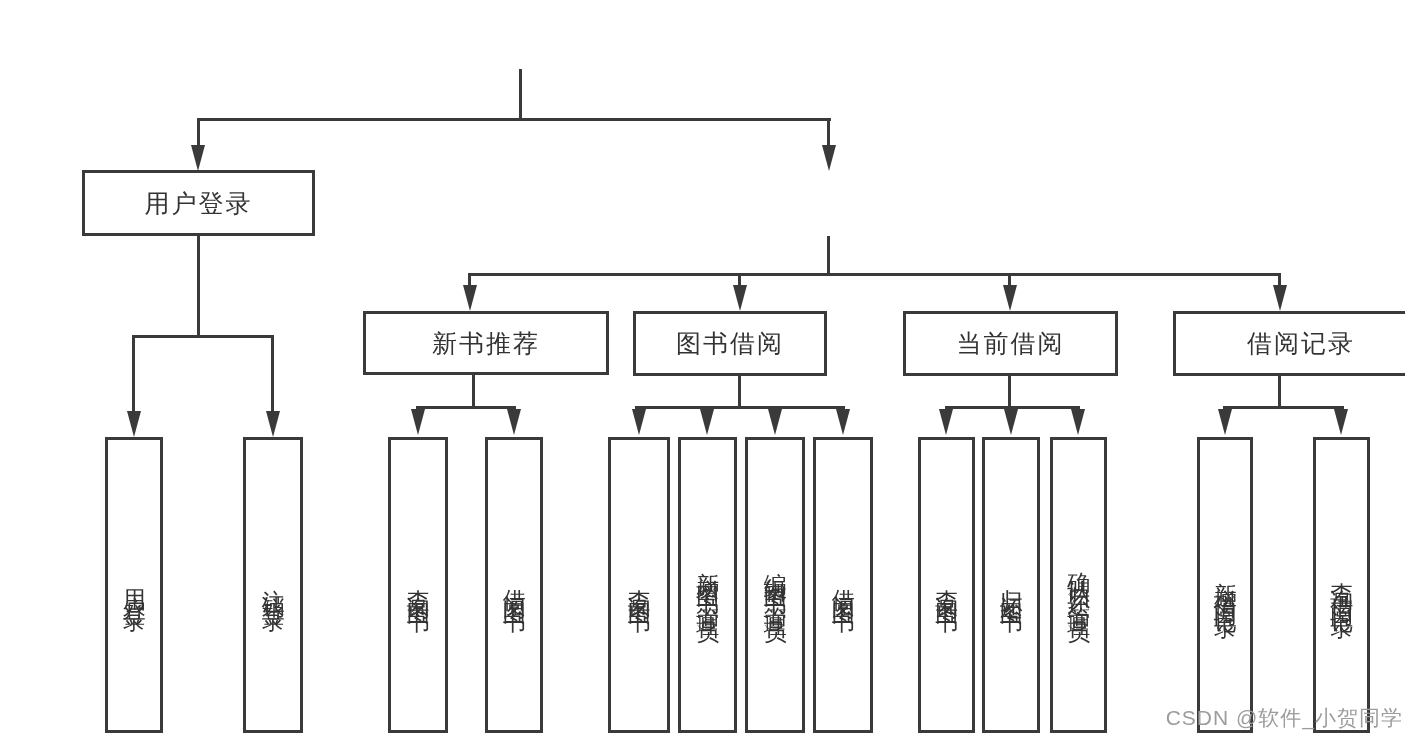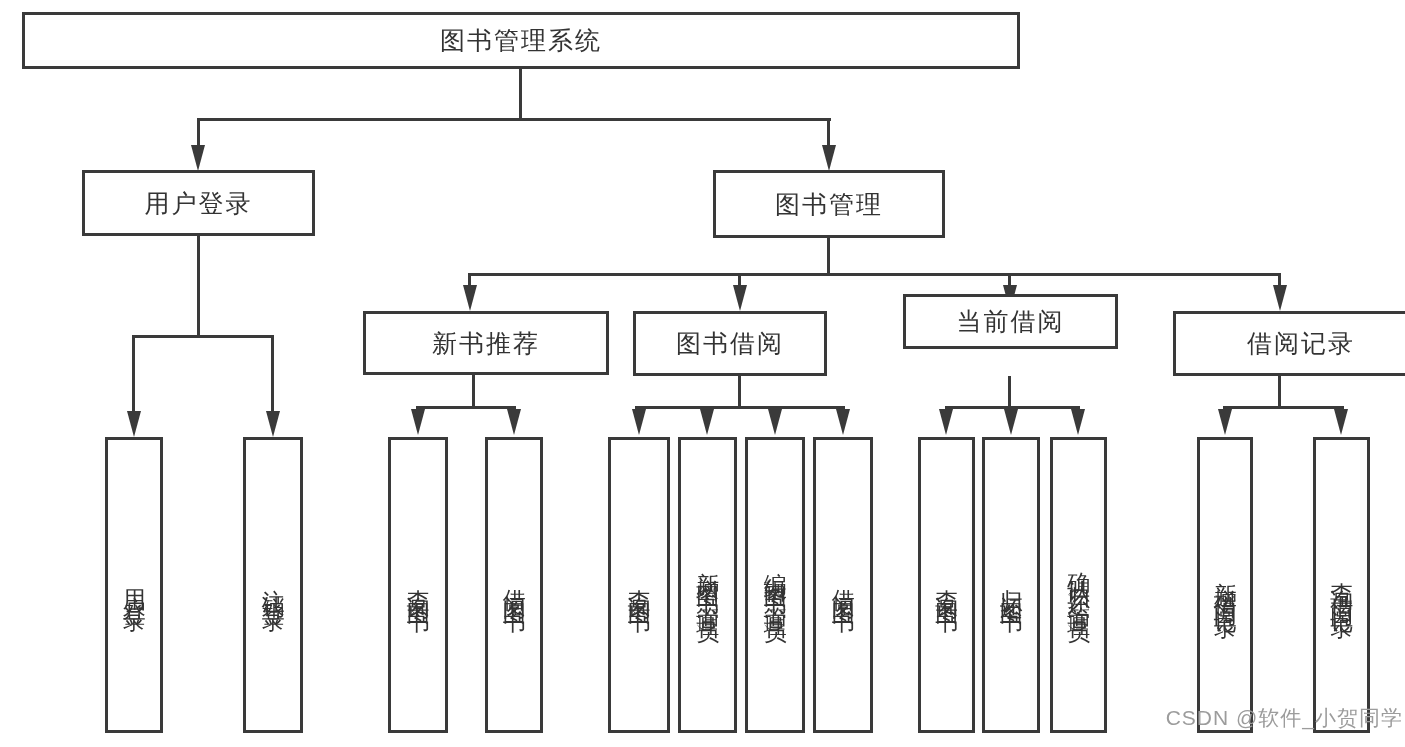--- a/index.html
+++ b/index.html
@@ -96,38 +96,32 @@
   <div class="line" style="left:945px;top:406px;width:135px;height:3px;"></div>
   <div class="arrow" style="left:939px;top:409px;"></div>
   <div class="arrow" style="left:1004px;top:409px;"></div>
   <div class="arrow" style="left:1071px;top:409px;"></div>
 
   <div class="line" style="left:1278px;top:376px;width:3px;height:30px;"></div>
   <div class="line" style="left:1223px;top:406px;width:121px;height:3px;"></div>
   <div class="arrow" style="left:1218px;top:409px;"></div>
   <div class="arrow" style="left:1334px;top:409px;"></div>
 
-  <div class="box h-box" style="left:22px;top:12px;width:998px;height:57px;">
-    <span>图书管理系统</span>
-  </div>
 
   <div class="box h-box" style="left:82px;top:170px;width:233px;height:66px;">
     <span>用户登录</span>
-  </div>
-  <div class="box h-box" style="left:713px;top:170px;width:232px;height:68px;">
-    <span>图书管理</span>
   </div>
 
   <div class="box h-box" style="left:363px;top:311px;width:246px;height:64px;">
     <span>新书推荐</span>
   </div>
   <div class="box h-box" style="left:633px;top:311px;width:194px;height:65px;">
     <span>图书借阅</span>
   </div>
-  <div class="box h-box" style="left:903px;top:294px;width:215px;height:55px;">
+  <div class="box h-box" style="left:903px;top:311px;width:215px;height:65px;">
     <span>当前借阅</span>
   </div>
   <div class="box h-box" style="left:1173px;top:311px;width:256px;height:65px;">
     <span>借阅记录</span>
   </div>
 
   <div class="box v-box" style="left:105px;top:437px;width:58px;height:296px;">
     <span class="vtext">用户登录</span>
   </div>
   <div class="box v-box" style="left:243px;top:437px;width:60px;height:296px;">

